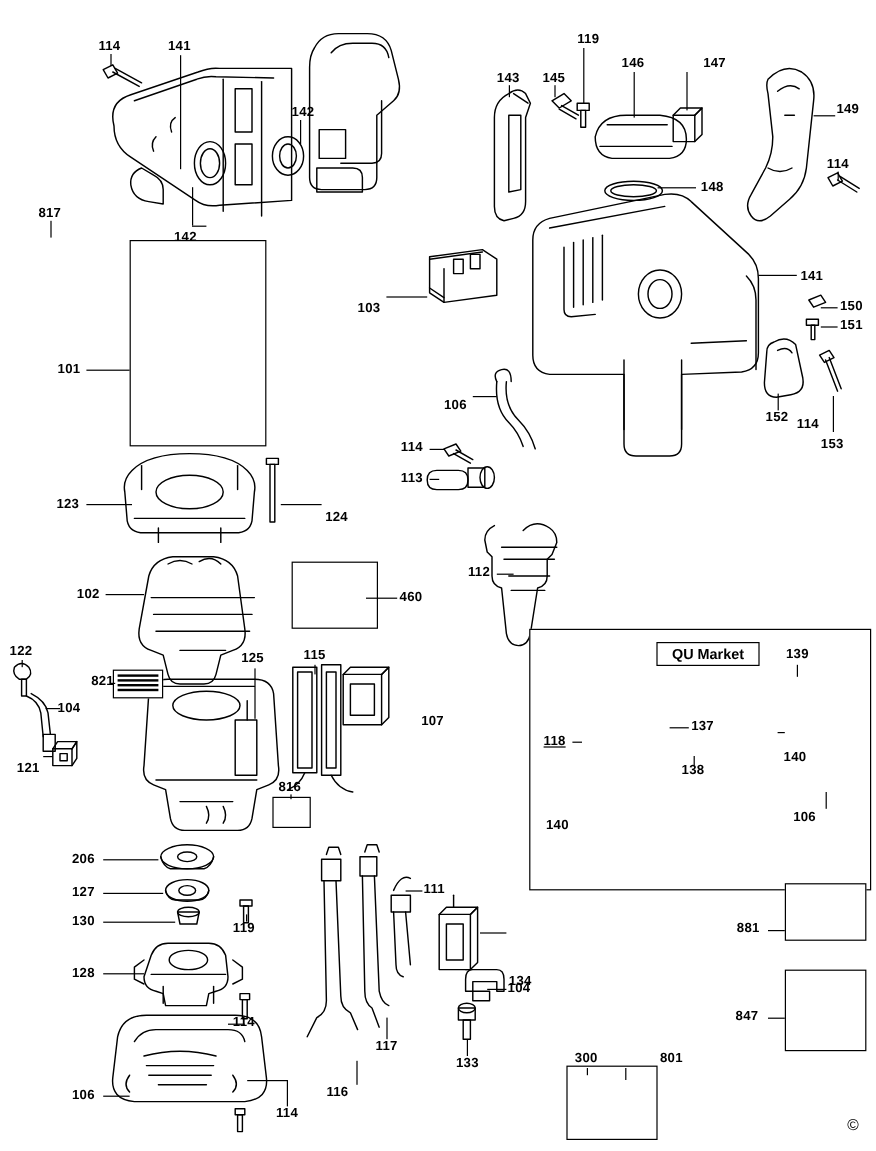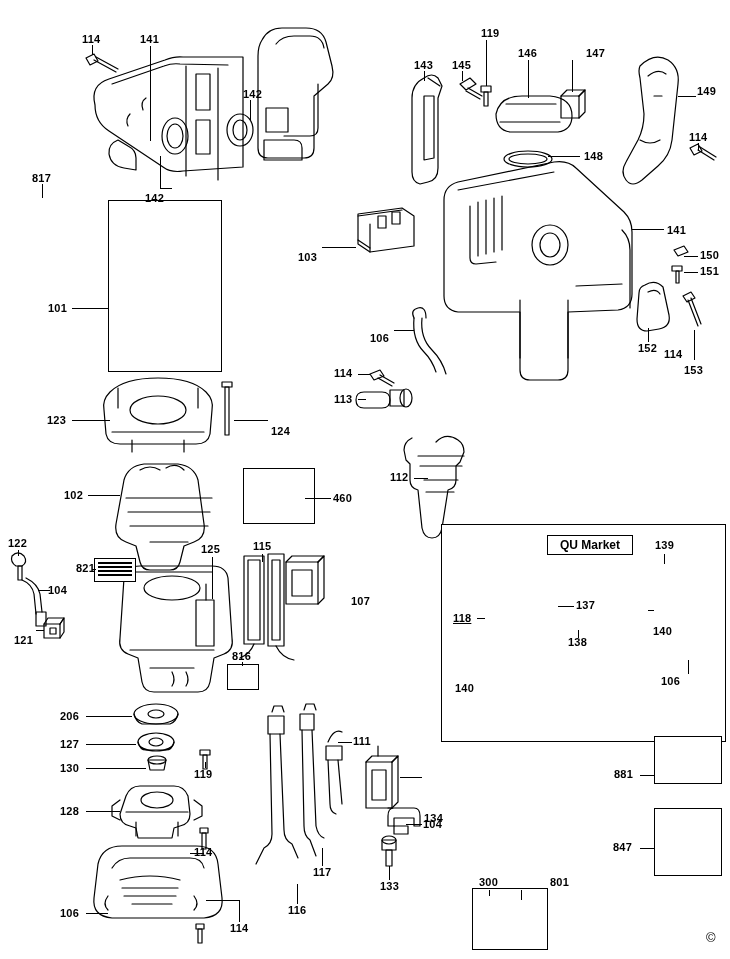--- a/index.html
+++ b/index.html
@@ -575,18 +575,18 @@
   <div class="lbl" style="left:614px; top:768px;">881</div>
   <div class="lbl" style="left:60px; top:805px;">128</div>
   <div class="lbl" style="left:423px; top:818px;">104</div>
   <div class="lbl" style="left:613px; top:841px;">847</div>
   <div class="lbl" style="left:194px; top:846px;">114</div>
   <div class="lbl" style="left:313px; top:866px;">117</div>
   <div class="lbl" style="left:380px; top:880px;">133</div>
   <div class="lbl" style="left:479px; top:876px;">300</div>
   <div class="lbl" style="left:511px; top:876px;padding-left:39px;">801</div>
   <div class="lbl" style="left:60px; top:907px;">106</div>
-  <div class="lbl" style="left:288px; top:904px;">116</div>
+  <div class="lbl" style="left:272px; top:904px;">116</div>
   <div class="lbl" style="left:230px; top:922px;">114</div>
 
   <div class="copyright" style="left:706px; top:930px;">©</div>
 
 </div>
 
 </body></html>

